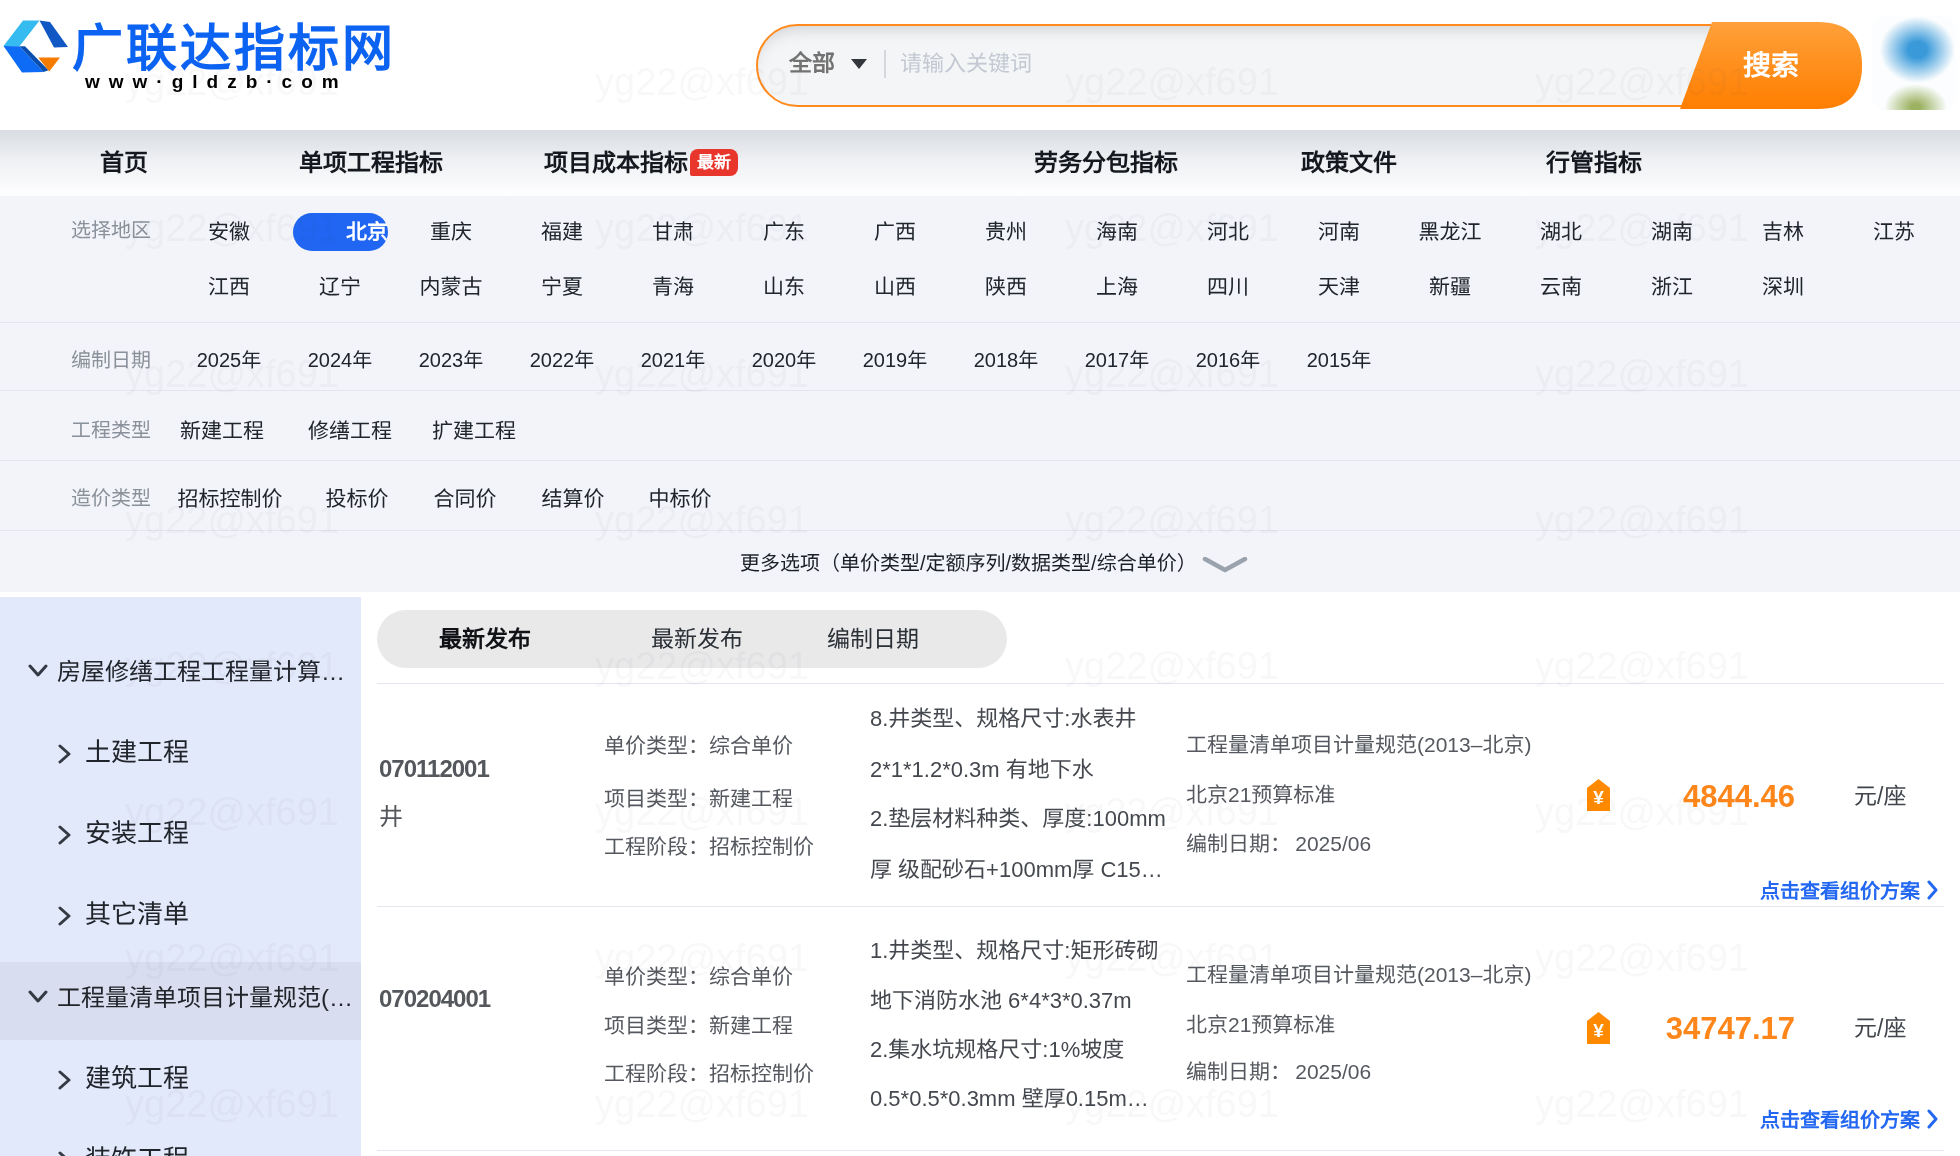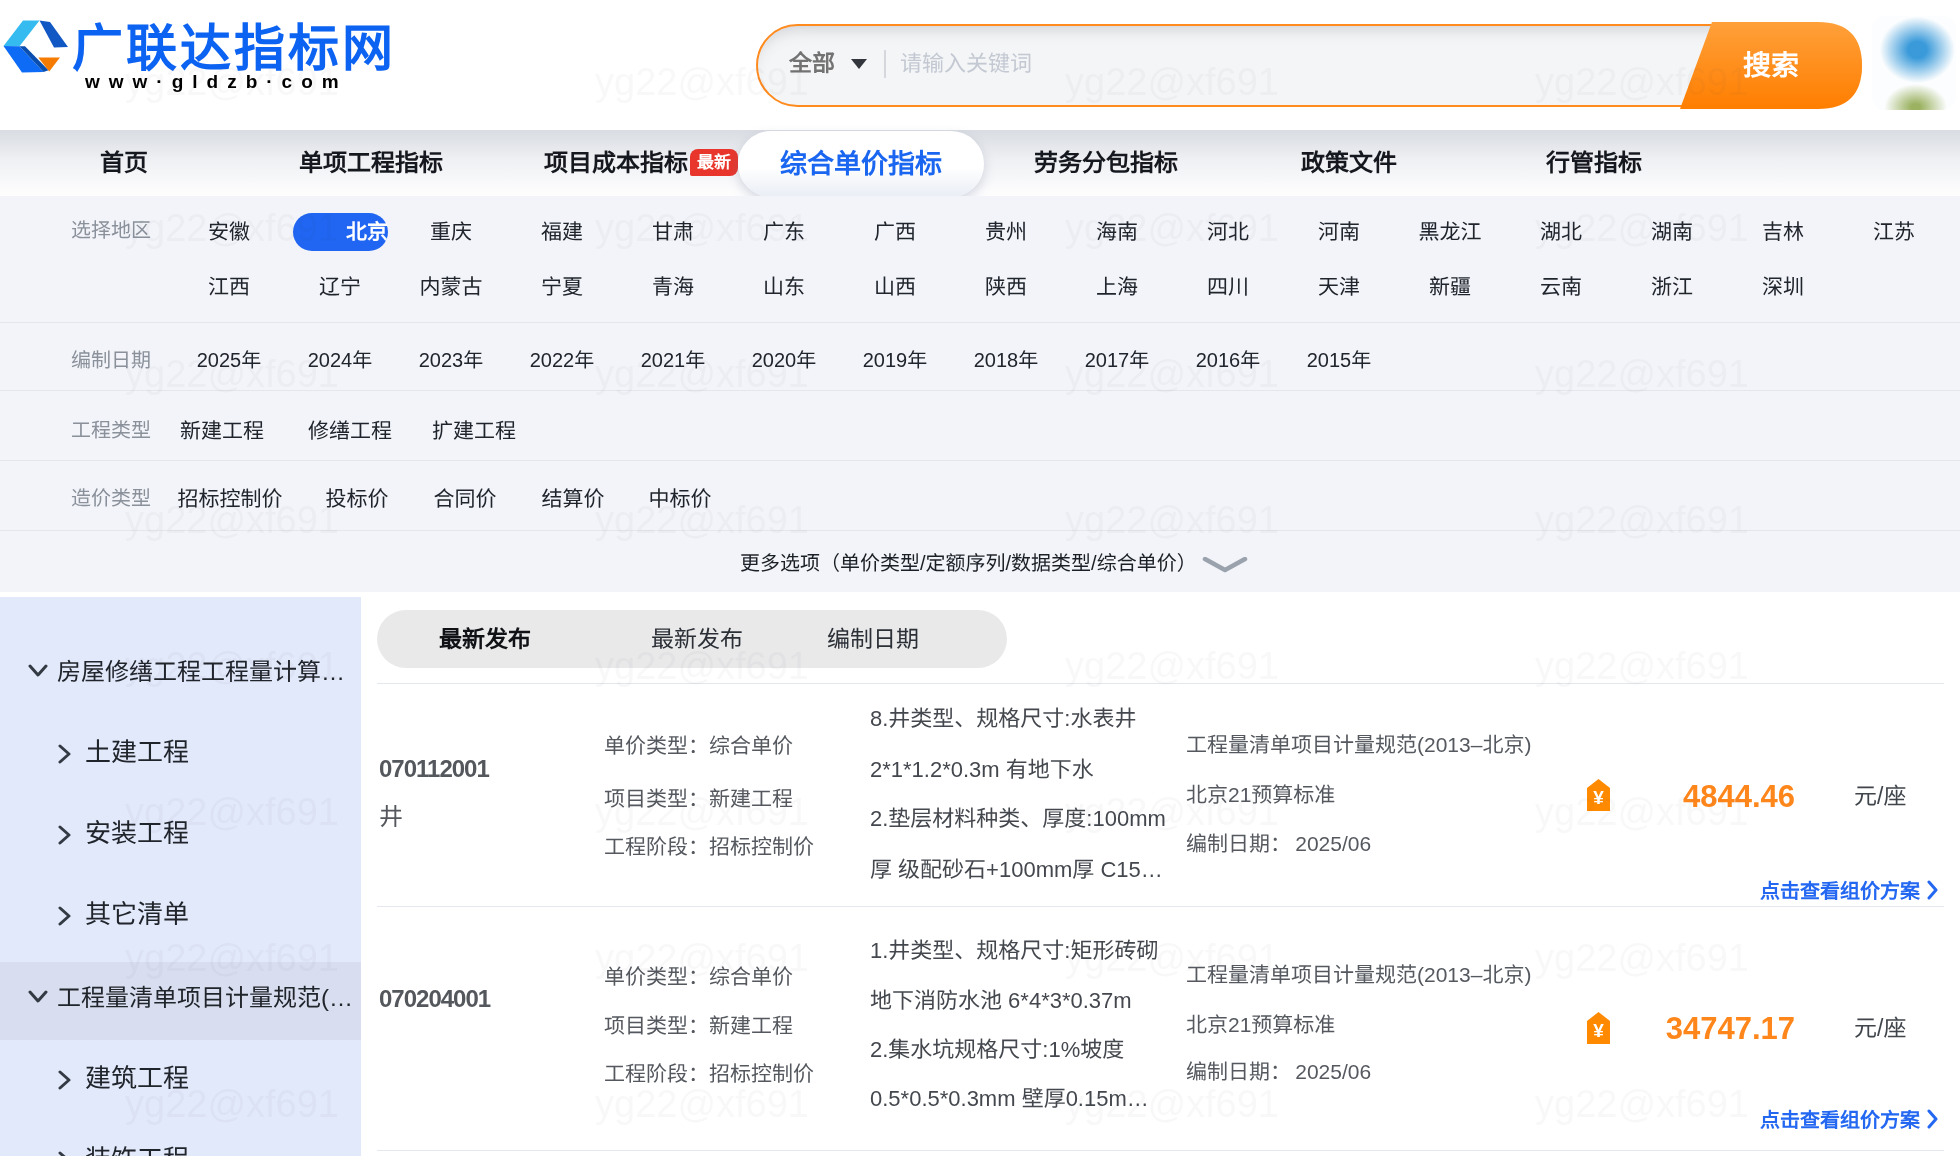--- a/index.html
+++ b/index.html
@@ -82,23 +82,20 @@
   </svg>
   <div class="s-btn-t">搜索</div>
   <div id="appicon"></div>
 </div>
 
 <div id="nav">
   <div class="nav-item" style="left:124px">首页</div>
   <div class="nav-item" style="left:371px">单项工程指标</div>
   <div class="nav-item" style="left:616px">项目成本指标</div>
   <div class="badge-new">最新</div>
-  <div id="nav-pill">
-      <span>综合单价指标</span>
-    </div>
   <div class="nav-item" style="left:1106px">劳务分包指标</div>
   <div class="nav-item" style="left:1349px">政策文件</div>
   <div class="nav-item" style="left:1594px">行管指标</div>
 </div>
 
 <div id="filters">
   <div class="f-line" style="top:126px"></div>
   <div class="f-line" style="top:194px"></div>
   <div class="f-line" style="top:264px"></div>
   <div class="f-line" style="top:334px"></div>

